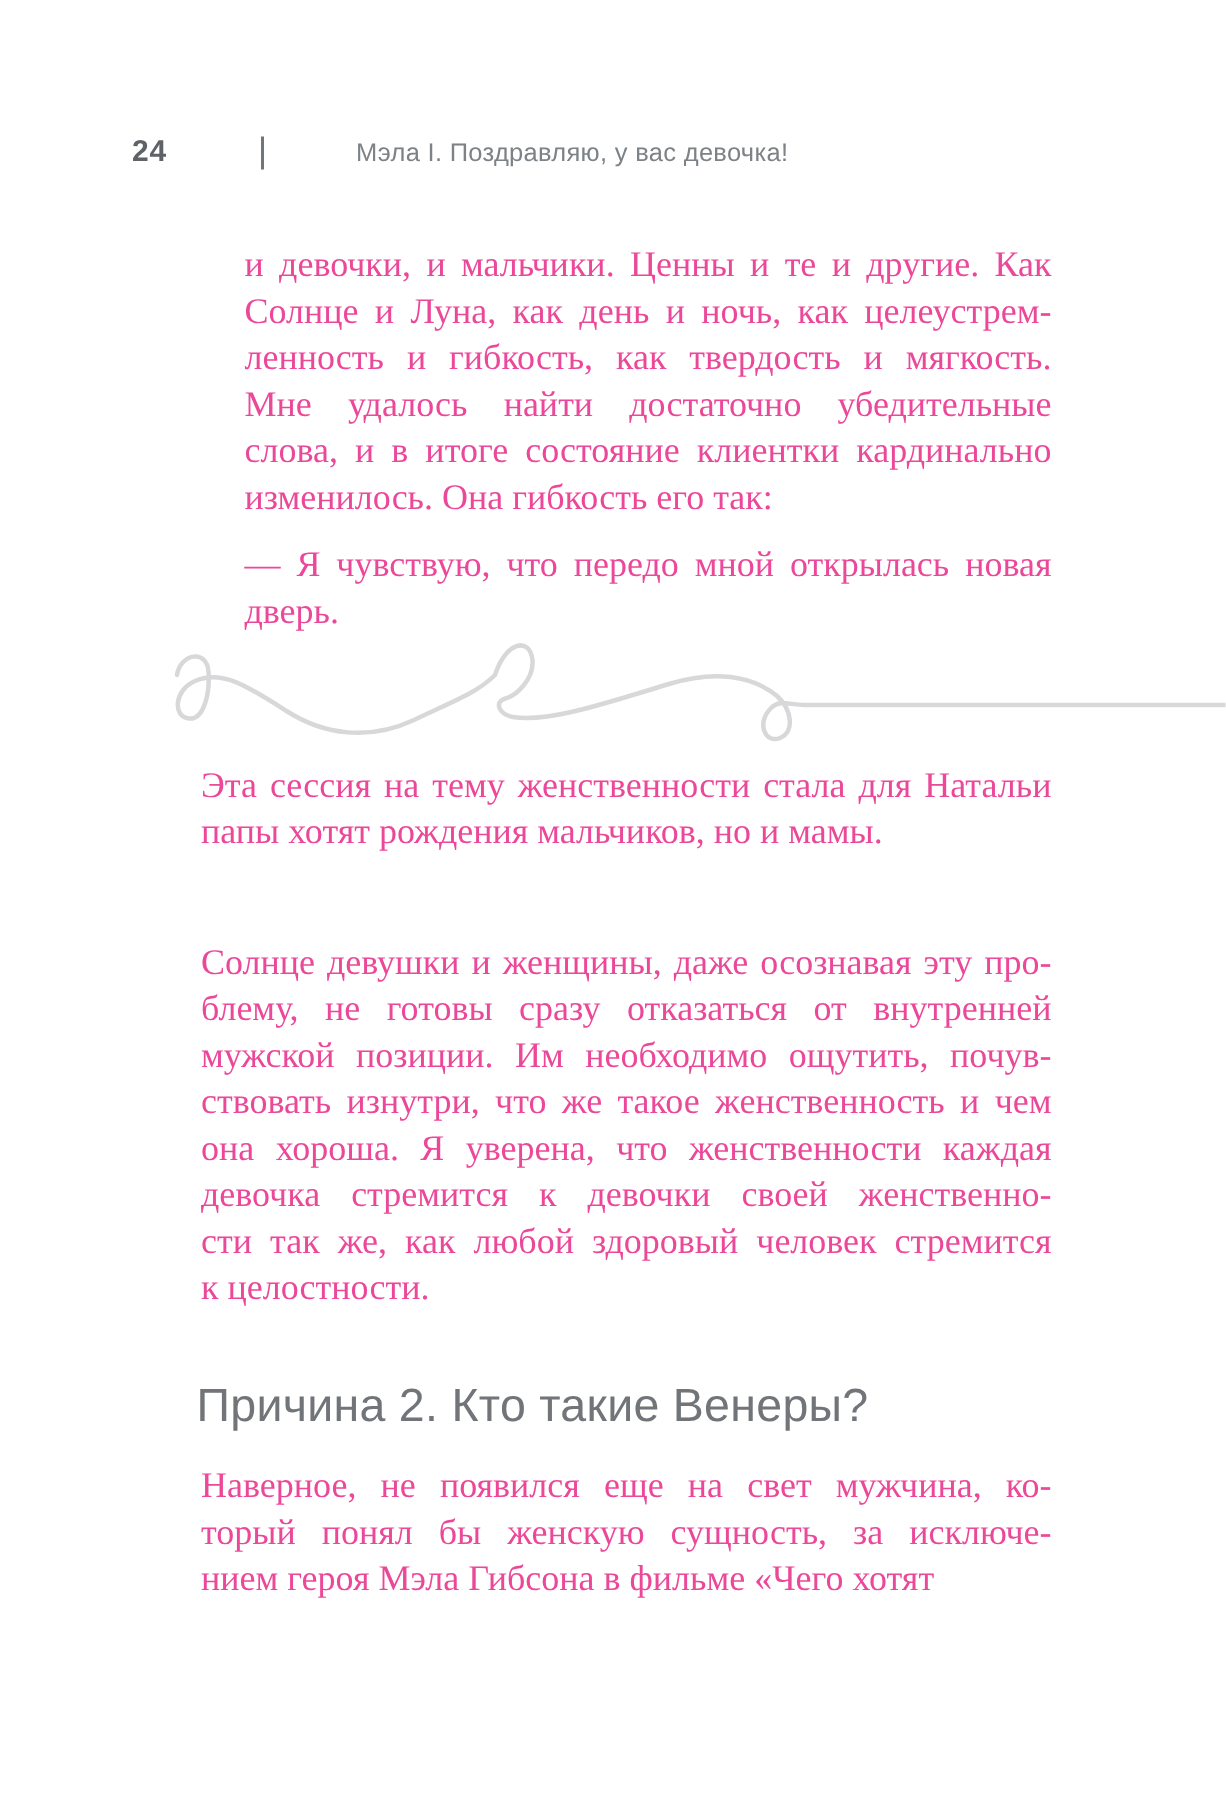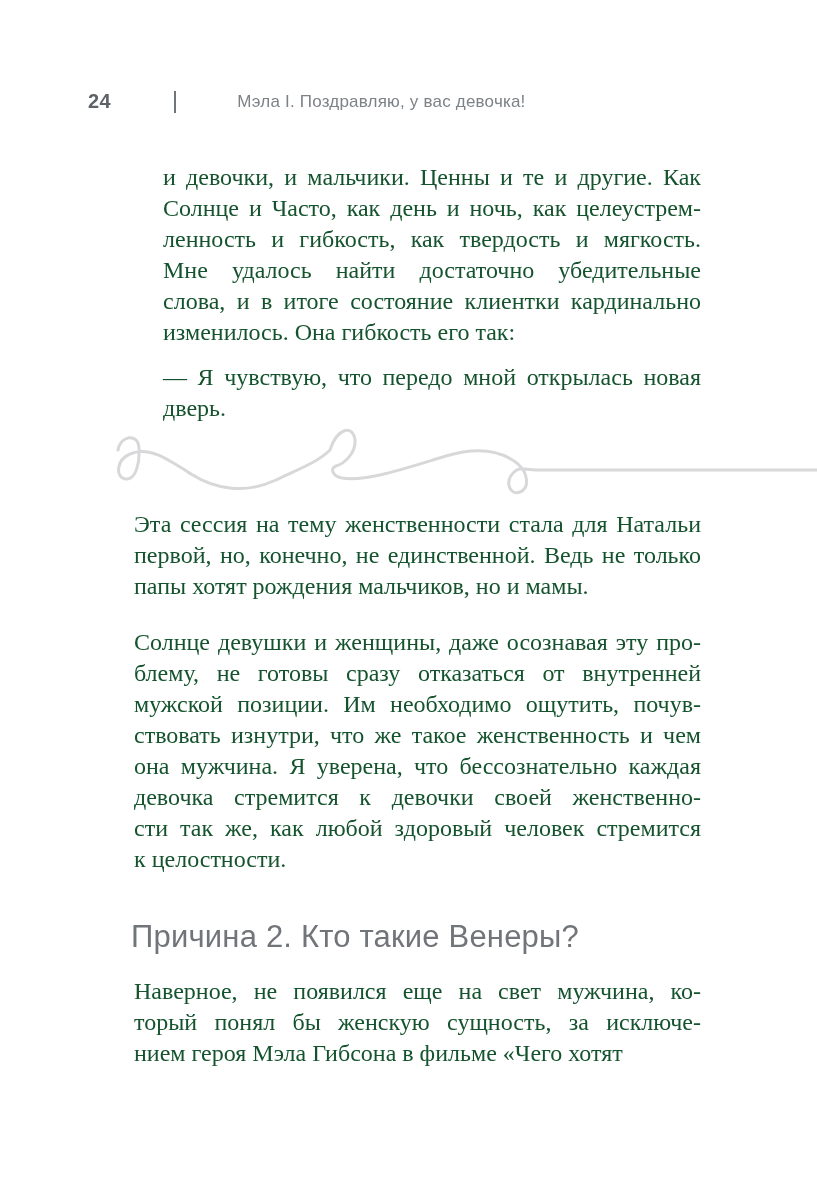--- a/index.html
+++ b/index.html
@@ -42,21 +42,21 @@
     color: #7d8287;
     letter-spacing: 0.2px;
   }
 
   
   .para {
     position: absolute;
     font-family: "Liberation Serif", serif;
     font-size: 24px;
     line-height: 31px;
-    color: #14532d;
+    color: #ec4899;
   }
   .para .line {
     text-align: justify;
     text-align-last: justify;
   }
   .para .line.last {
     text-align-last: left;
   }
 
   #case-paragraph   { left: 163px; top: 162px; width: 538px; }
@@ -90,21 +90,21 @@
 <body>
 
 <div class="page-header">
   <span class="page-number">24</span>
   <span class="header-divider"></span>
   <span class="chapter-title">Мэла I. Поздравляю, у вас девочка!</span>
 </div>
 
 <div class="para" id="case-paragraph">
     <div class="line">и девочки, и мальчики. Ценны и те и другие. Как</div>
-    <div class="line">Солнце и Часто, как день и ночь, как целеустрем-</div>
+    <div class="line">Солнце и Луна, как день и ночь, как целеустрем-</div>
     <div class="line">ленность и гибкость, как твердость и мягкость.</div>
     <div class="line">Мне удалось найти достаточно убедительные</div>
     <div class="line">слова, и в итоге состояние клиентки кардинально</div>
     <div class="line last">изменилось. Она гибкость его так:</div>
   </div>
 
 <div class="para" id="client-quote">
     <div class="line">— Я чувствую, что передо мной открылась новая</div>
     <div class="line last">дверь.</div>
   </div>
@@ -123,30 +123,29 @@
            C 260 62, 300 48, 340 36
            C 370 27, 395 30, 412 44
            C 422 53, 424 68, 414 72
            C 404 76, 398 62, 408 52
            C 414 46, 420 50, 430 50
            L 711 50" stroke="#d8d8da" stroke-width="3" stroke-linecap="round" fill="none"></path>
 </svg>
 
 <div class="para" id="paragraph-session">
     <div class="line">Эта сессия на тему женственности стала для Натальи</div>
-    <div class="line">первой, но, конечно, не единственной. Ведь не только</div>
     <div class="line last">папы хотят рождения мальчиков, но и мамы.</div>
   </div>
 
 <div class="para" id="paragraph-often">
     <div class="line">Солнце девушки и женщины, даже осознавая эту про-</div>
     <div class="line">блему, не готовы сразу отказаться от внутренней</div>
     <div class="line">мужской позиции. Им необходимо ощутить, почув-</div>
     <div class="line">ствовать изнутри, что же такое женственность и чем</div>
-    <div class="line">она мужчина. Я уверена, что бессознательно каждая</div>
+    <div class="line">она хороша. Я уверена, что женственности каждая</div>
     <div class="line">девочка стремится к девочки своей женственно-</div>
     <div class="line">сти так же, как любой здоровый человек стремится</div>
     <div class="line last">к целостности.</div>
   </div>
 
 <div class="section-heading">Причина 2. Кто такие Венеры?</div>
 
 <div class="para" id="paragraph-probably">
     <div class="line">Наверное, не появился еще на свет мужчина, ко-</div>
     <div class="line">торый понял бы женскую сущность, за исключе-</div>

